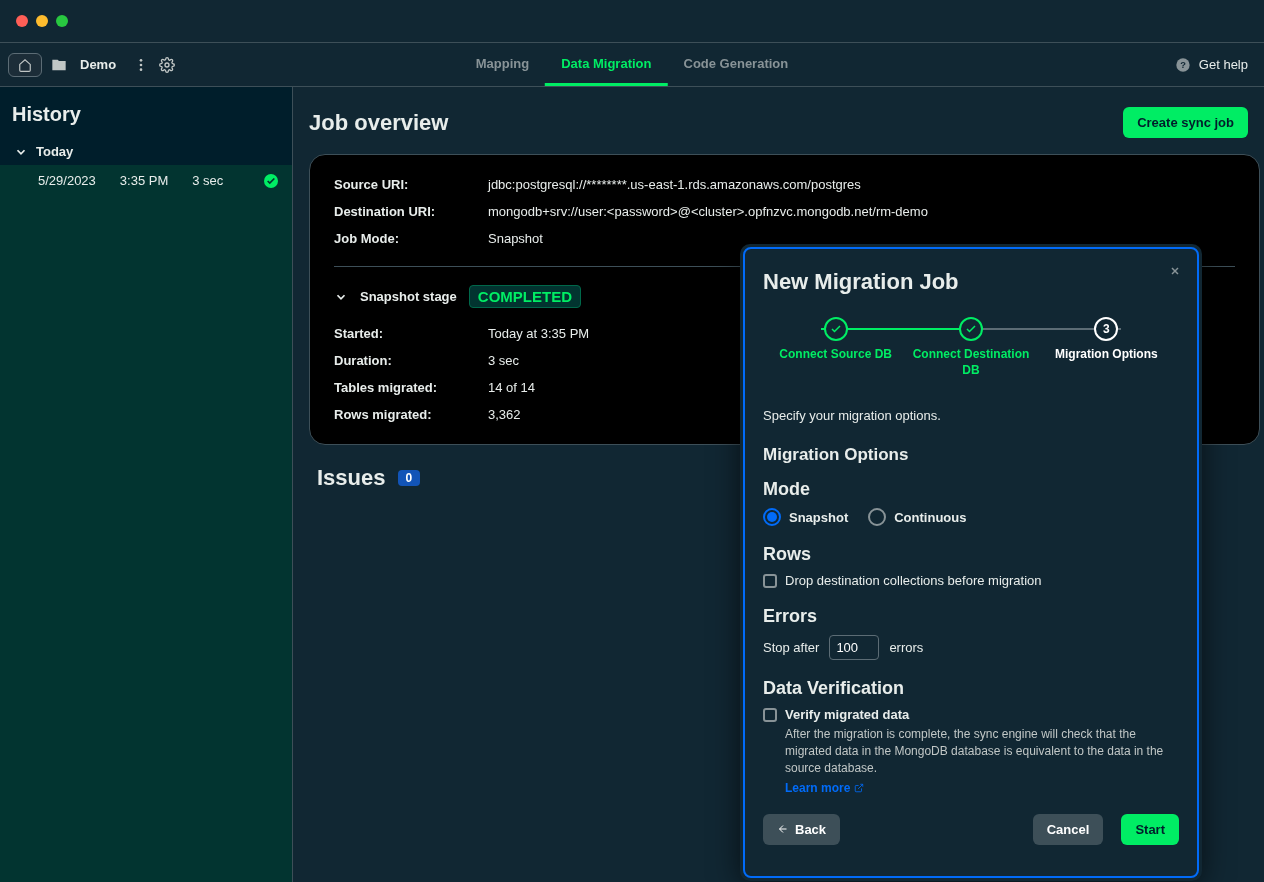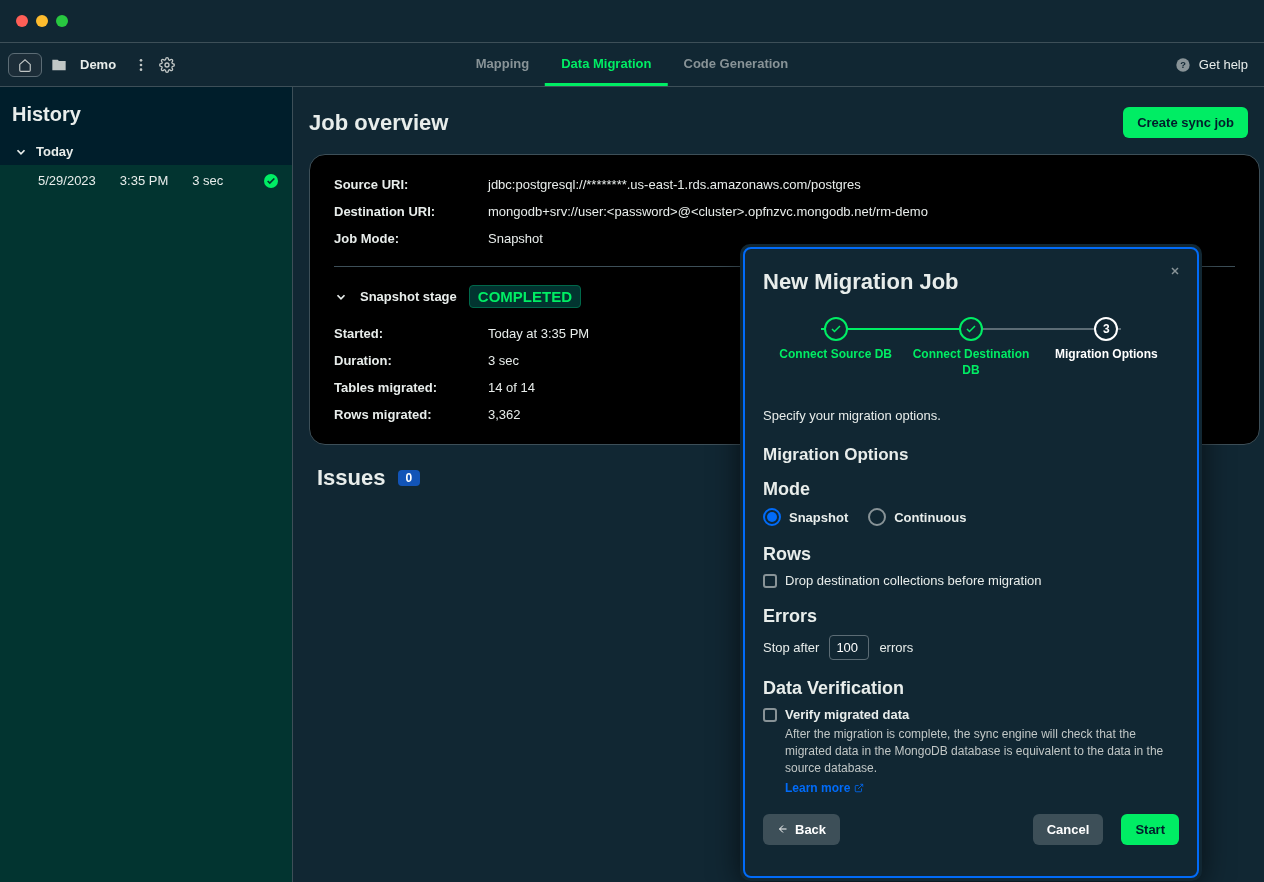--- a/index.html
+++ b/index.html
@@ -173,21 +173,21 @@
 .radio-item { display:flex; align-items:center; gap:8px; }
 .radio { width:18px; height:18px; border-radius:50%; border:2px solid #889397; display:flex;align-items:center;justify-content:center; cursor:pointer;}
 .radio.sel { border-color:#016bf8; }
 .radio.sel::after { content:''; width:10px; height:10px; background:#016bf8; border-radius:50%; }
 .radio-label { font-size:13px; font-weight:600; }
 .check-row { display:flex; gap:8px; align-items:flex-start; }
 .checkbox { width:14px; height:14px; border:2px solid #889397; border-radius:3px; flex-shrink:0; margin-top:1px; cursor:pointer;}
 .check-text { font-size:13px; }
 .errors-row { display:flex; align-items:center; gap:10px; font-size:13px; }
 .num-input {
-  width:40px; padding:4px 6px; background:#112733;
+  width:50px; padding:4px 6px; background:#112733;
   border:1px solid #5c6c75; border-radius:4px; color:#fff;
   font-size:13px;
 }
 .verify-desc { font-size:12px; color:#c1c7c6; margin-top:4px; line-height:1.4; }
 .learn-link { color:#016bf8; font-size:12px; font-weight:600; margin-top:4px; display:inline-flex; align-items:center; gap:4px; cursor:pointer;}
 .modal-footer {
   margin-top:auto; display:flex; gap:18px; align-items:center;
 }
 .sec-btn {
   background:#3d4f58; color:#fff; border:none; border-radius:6px;

